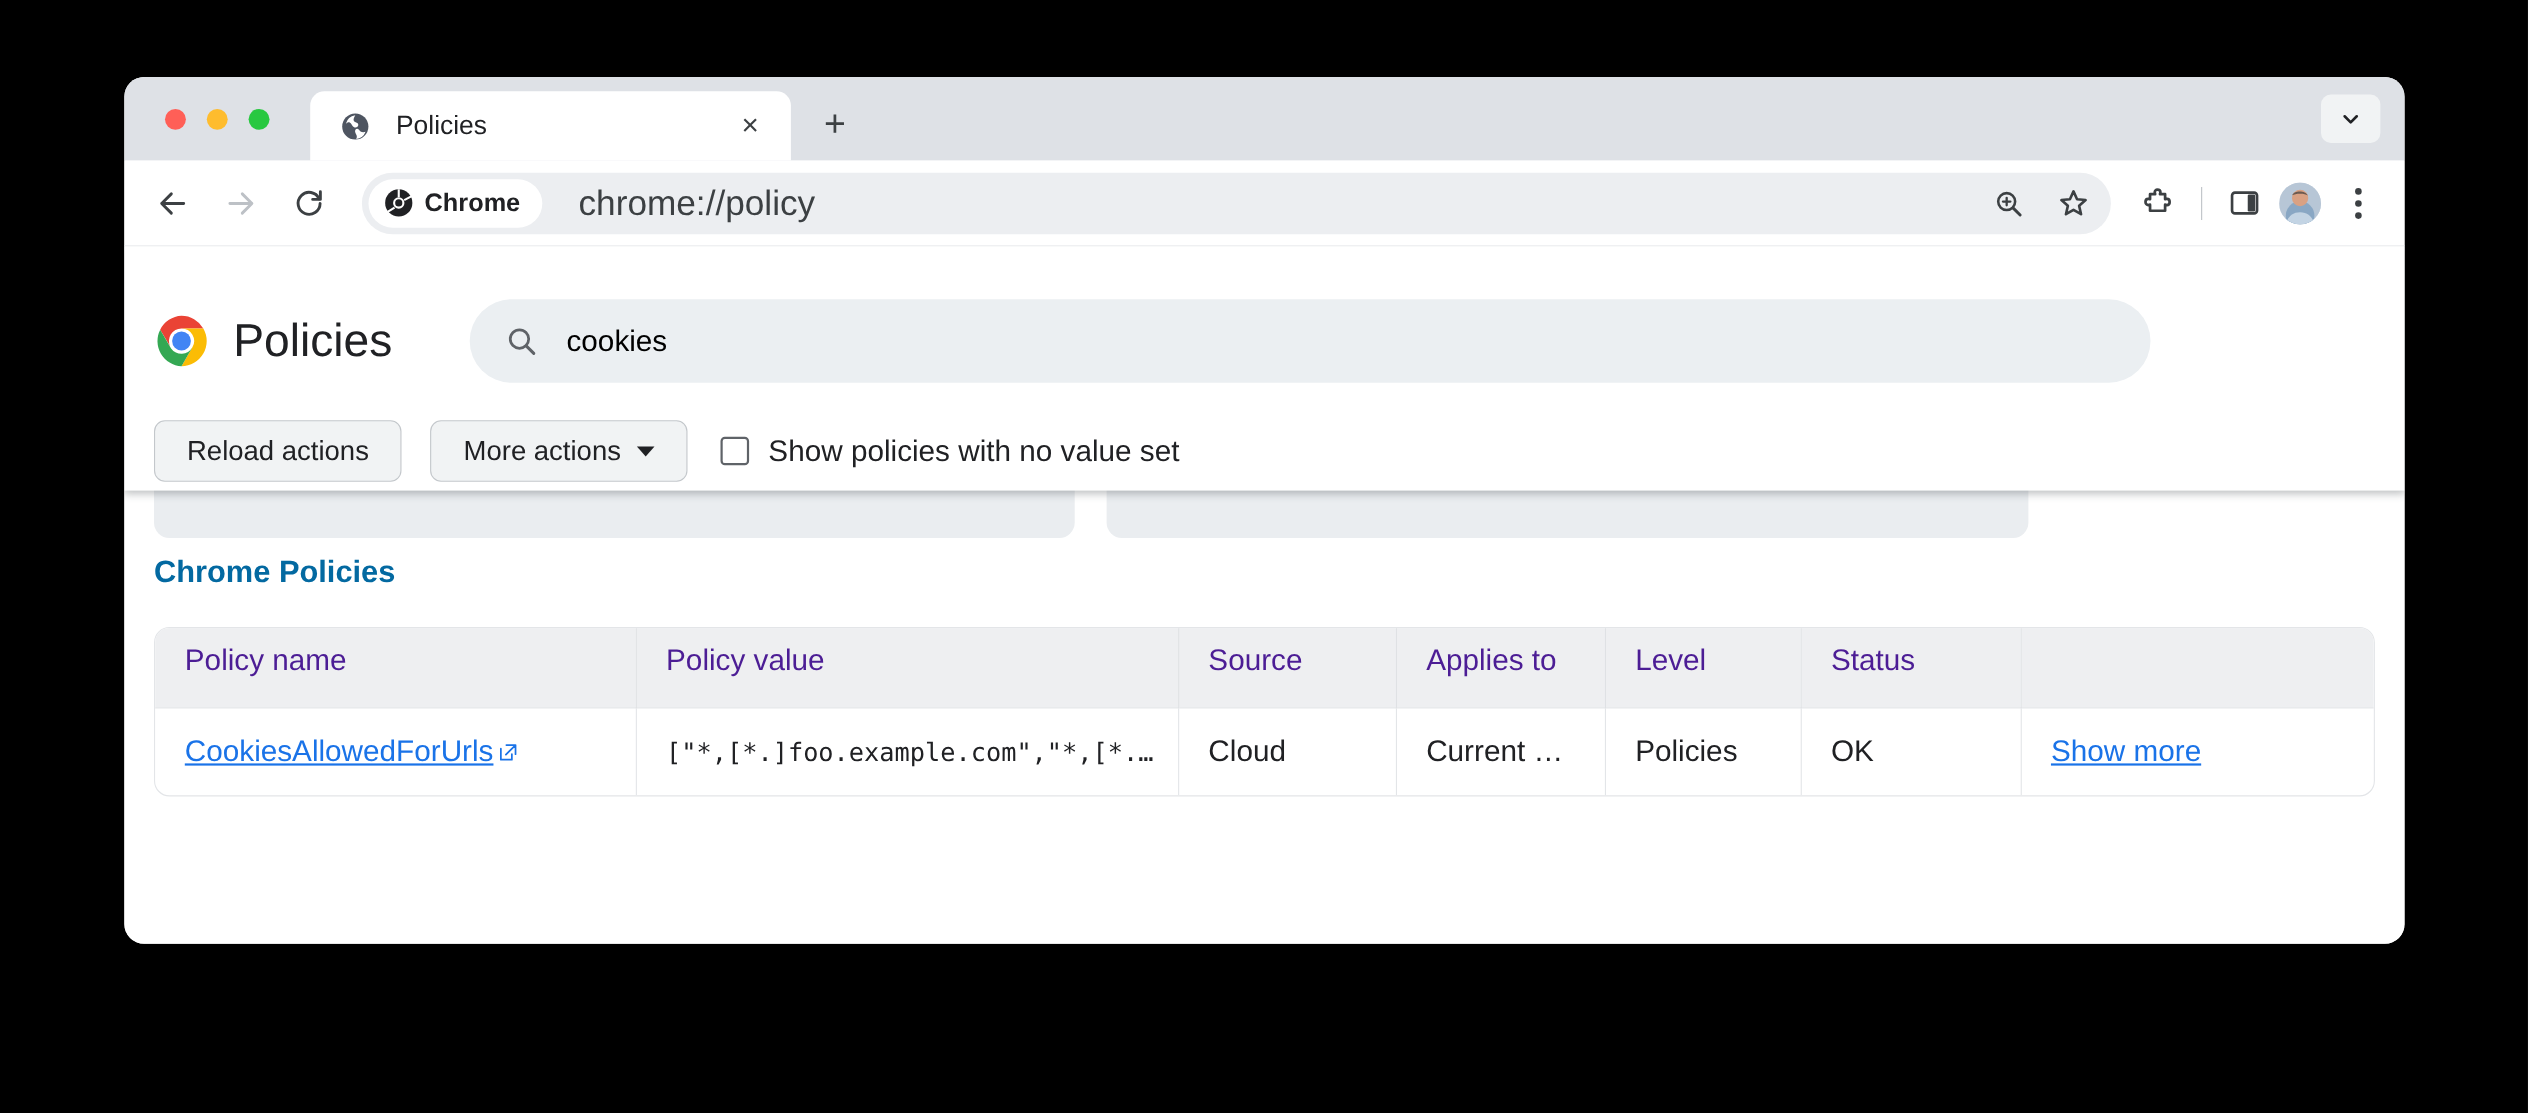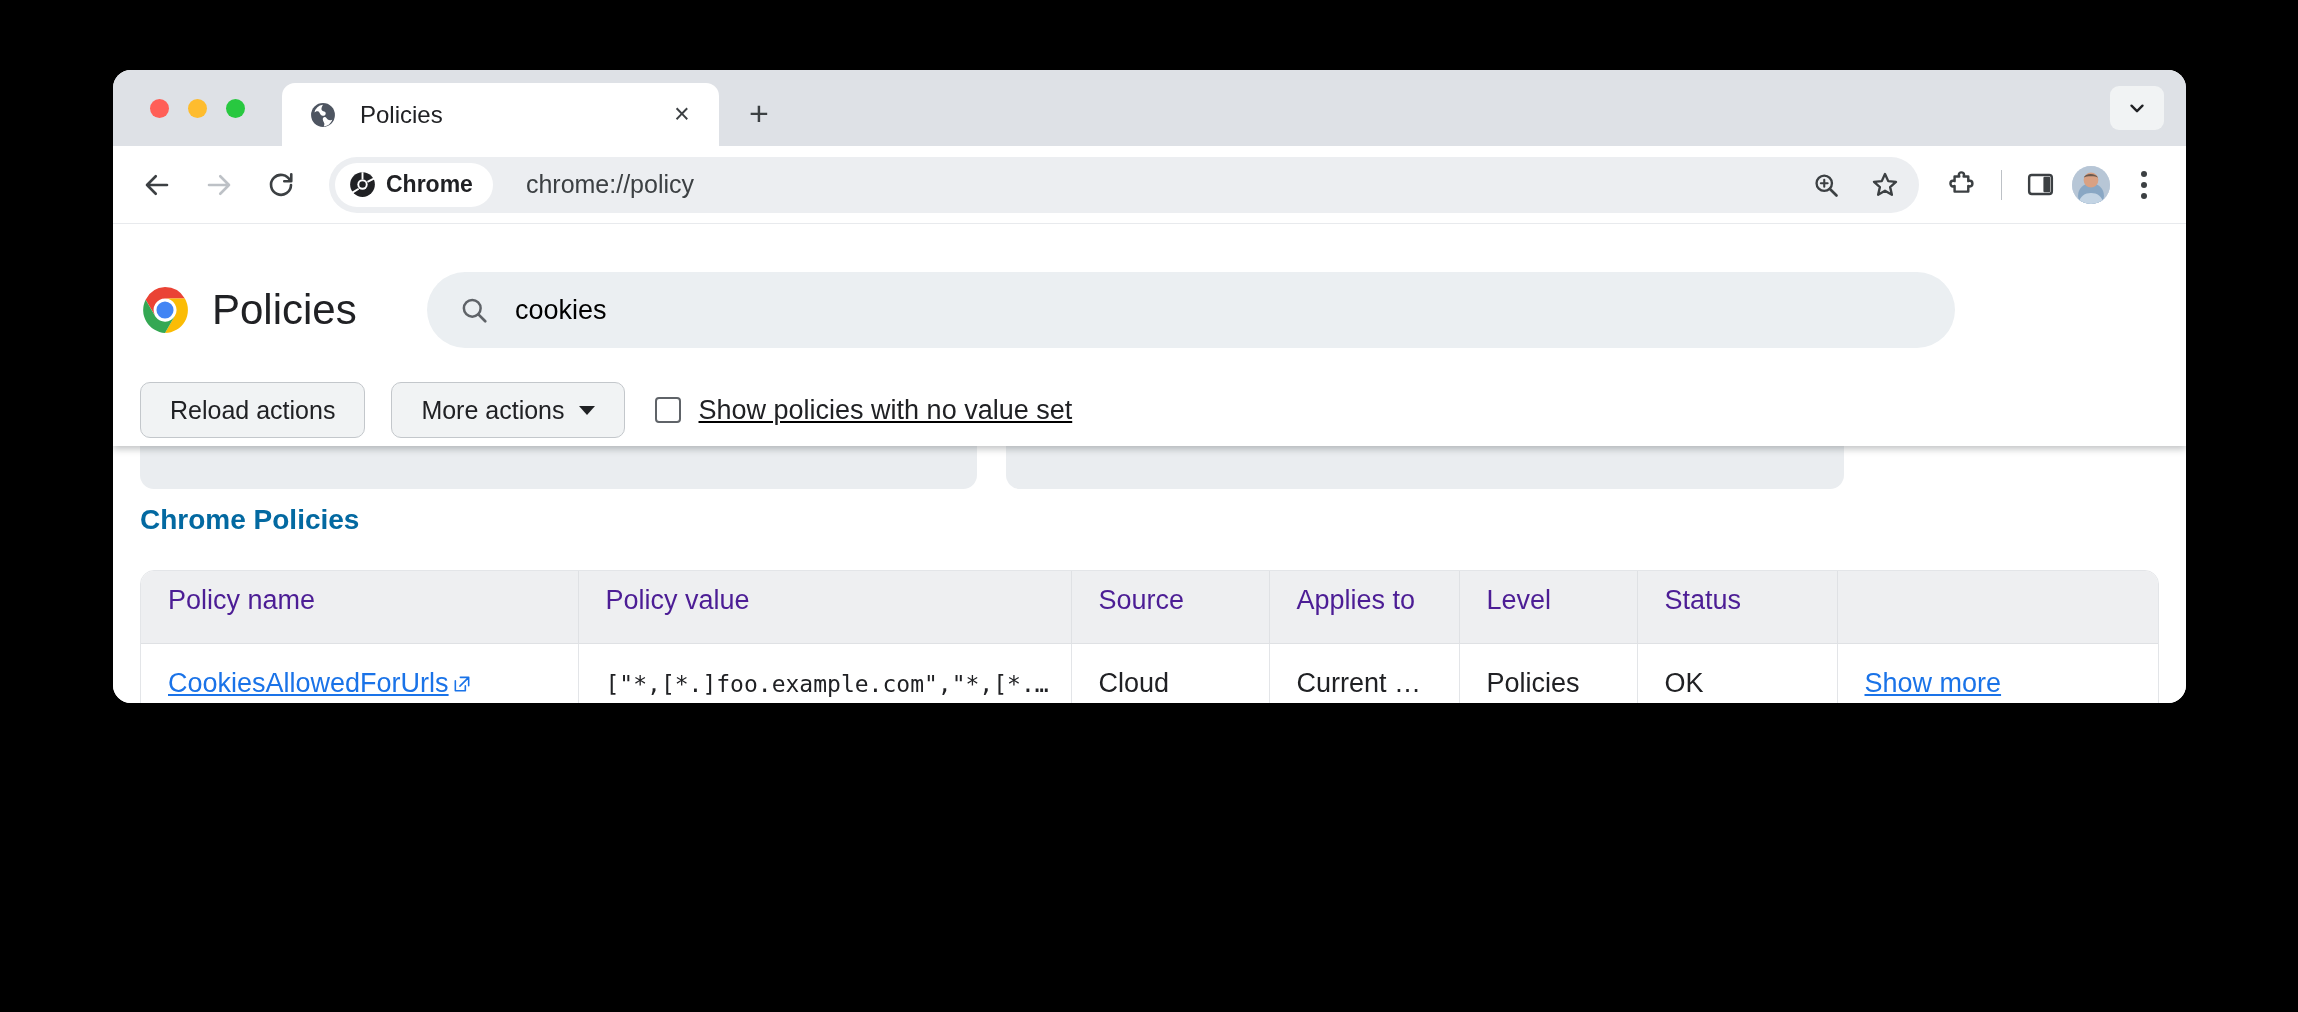--- a/index.html
+++ b/index.html
@@ -11,21 +11,21 @@
     overflow: hidden;
     font-family: "Liberation Sans", sans-serif;
   }
 
   
   #browser-window {
     position: absolute;
     left: 113px;
     top: 70px;
     width: 2073px;
-    height: 633px;
+    height: 788px;
     background: #ffffff;
     border-radius: 18px;
     overflow: hidden;
     box-shadow: 0 10px 40px rgba(0,0,0,0.35);
   }
 
   
   #tab-strip {
     position: relative;
     height: 76px;
@@ -149,21 +149,21 @@
     gap: 10px;
     flex: 0 0 auto;
   }
   #omnibox-chip-label {
     font-size: 23px;
     font-weight: bold;
     color: #202124;
   }
   #omnibox-url {
     margin-left: 22px;
-    font-size: 25px;
+    font-size: 32px;
     color: #3c4043;
     flex: 1 1 auto;
     white-space: nowrap;
     overflow: hidden;
   }
   .omni-icon {
     width: 44px; height: 44px;
     display: flex; align-items: center; justify-content: center;
     flex: 0 0 auto;
     cursor: pointer;
@@ -303,21 +303,20 @@
     border-left: 8px solid transparent;
     border-right: 8px solid transparent;
     border-top: 9px solid #202124;
   }
   #show-no-value-wrap {
     margin-left: 30px;
     display: flex;
     align-items: center;
     gap: 18px;
     cursor: pointer;
-    text-decoration: underline;
   }
   #show-no-value-checkbox {
     width: 26px; height: 26px;
     border: 2px solid #5f6368;
     border-radius: 4px;
     background: #ffffff;
     flex: 0 0 auto;
   }
   #show-no-value-label {
     font-size: 27px;

